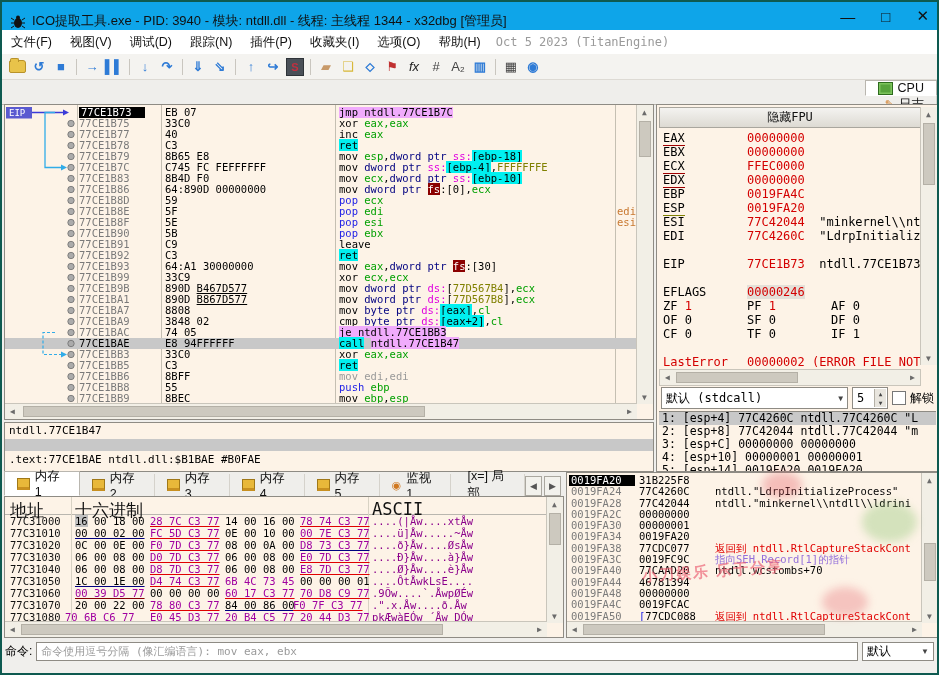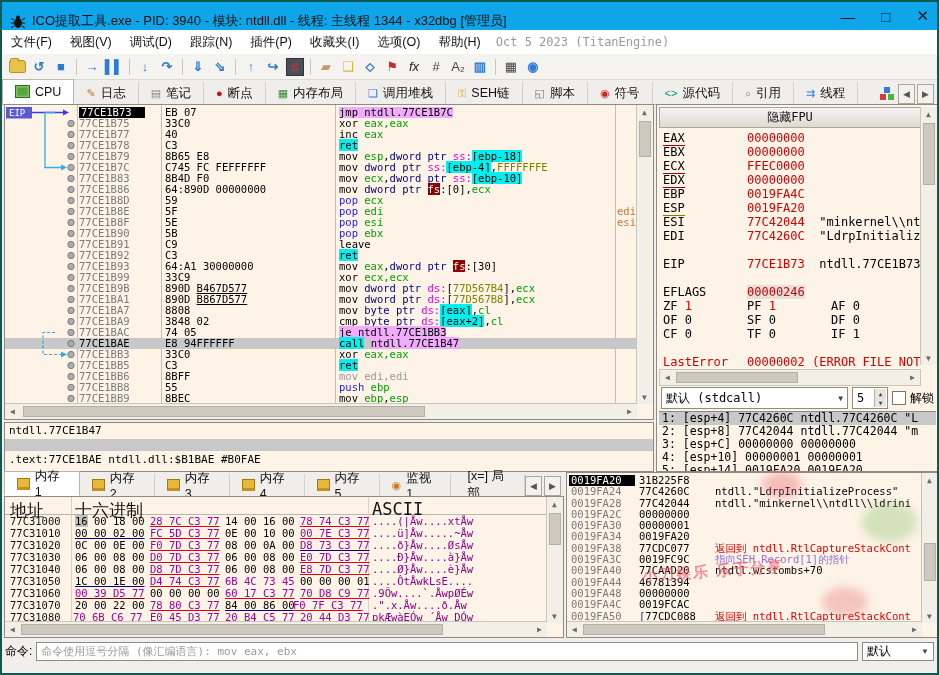--- a/index.html
+++ b/index.html
@@ -23,21 +23,21 @@
   .blue{color:#2E7BD6;font-weight:bold;}
   .folder{width:15px;height:11px;background:#E8C34A;border:1px solid #B8922A;border-radius:2px 3px 2px 2px;position:relative;}
   .folder:before{content:"";position:absolute;left:0;top:-3px;width:7px;height:3px;background:#E8C34A;border:1px solid #B8922A;border-bottom:none;border-radius:2px 2px 0 0;}
   .sbadge{width:16px;height:16px;background:#4A5058;color:#C03040;font-weight:bold;font-size:11px;display:flex;align-items:center;justify-content:center;border:1px solid #2E3338;}
   .cubes{position:relative;width:16px;height:14px;}
   .cubes i{position:absolute;width:6px;height:6px;}
   .cubes i:nth-child(1){left:4px;top:0;background:#3B78D8;}
   .cubes i:nth-child(2){left:0;top:7px;background:#D83B3B;}
   .cubes i:nth-child(3){left:8px;top:7px;background:#49B83B;}
   
-  #tabbar{position:absolute;left:0;top:78px;width:100%;height:24px;background:#EFEEEB;border-bottom:1px solid #B9B6AF;display:flex;align-items:flex-end;}
+  #tabbar{position:absolute;left:0;top:78px;width:100%;height:24px;background:#EFEEEB;border-bottom:1px solid #B9B6AF;display:flex;align-items:flex-end;flex-direction:column;}
   .tab{height:22px;display:flex;align-items:center;gap:5px;padding:0 12px;font-size:12.5px;color:#111;border-right:1px solid #D5D2CB;background:transparent;}
   .tab.sel{background:#FFFFFF;border:1px solid #B9B6AF;border-bottom:1px solid #FFFFFF;height:23px;}
   .tabicon{font-size:11px;line-height:1;}
   .chip{width:13px;height:11px;background:#57A33C;border:1px solid #2E6B1E;box-shadow:inset 0 0 0 1.5px #7CC45C;}
   #tab-scroll{margin-left:auto;display:flex;align-items:center;gap:2px;padding-right:3px;}
   .sbtn{width:15px;height:18px;border:1px solid #AAA79F;background:#F2F1EC;font-size:9px;display:flex;align-items:center;justify-content:center;color:#555;}
   
   .pane{position:absolute;background:#FDF3E7;border:1px solid #8E8B84;box-sizing:border-box;overflow:hidden;}
   #disasm{left:2px;top:102px;width:650px;height:316px;}
   #regs{left:654px;top:102px;width:283px;height:368px;}
@@ -696,21 +696,21 @@
         <div class="hrow">
           <span class="ha">77C31070</span>
           <span class="hg g-k " style="left:70px">20 00 22 00</span>
           <span class="hg g-p ur" style="left:145px">78 80 C3 77</span>
           <span class="hg g-k un" style="left:220px">84 00 86 00</span>
           <span class="hg g-p ur" style="left:288px">F0 7F C3 77</span>
           <span class="hascii"> .".x.Åw....ð.Åw</span>
         </div>
         <div class="hrow">
           <span class="ha">77C31080</span>
-          <span class="hg g-p ur" style="left:68px">70 6B C6 77</span>
+          <span class="hg g-p ur" style="left:60px">70 6B C6 77</span>
           <span class="hg g-p ur" style="left:145px">E0 45 D3 77</span>
           <span class="hg g-p ur" style="left:220px">20 B4 C5 77</span>
           <span class="hg g-p ur" style="left:295px">20 44 D3 77</span>
           <span class="hascii">pkÆwàEÓw ´Åw DÓw</span>
         </div>
       </div>
     <div class="vscroll" style="bottom:14px">
       <div class="sarrow" style="top:0">▲</div>
         <div class="sarrow" style="bottom:0">▼</div>
       <div class="thumb" style="left:2px;right:2px;top:16px;height:30px"></div>

